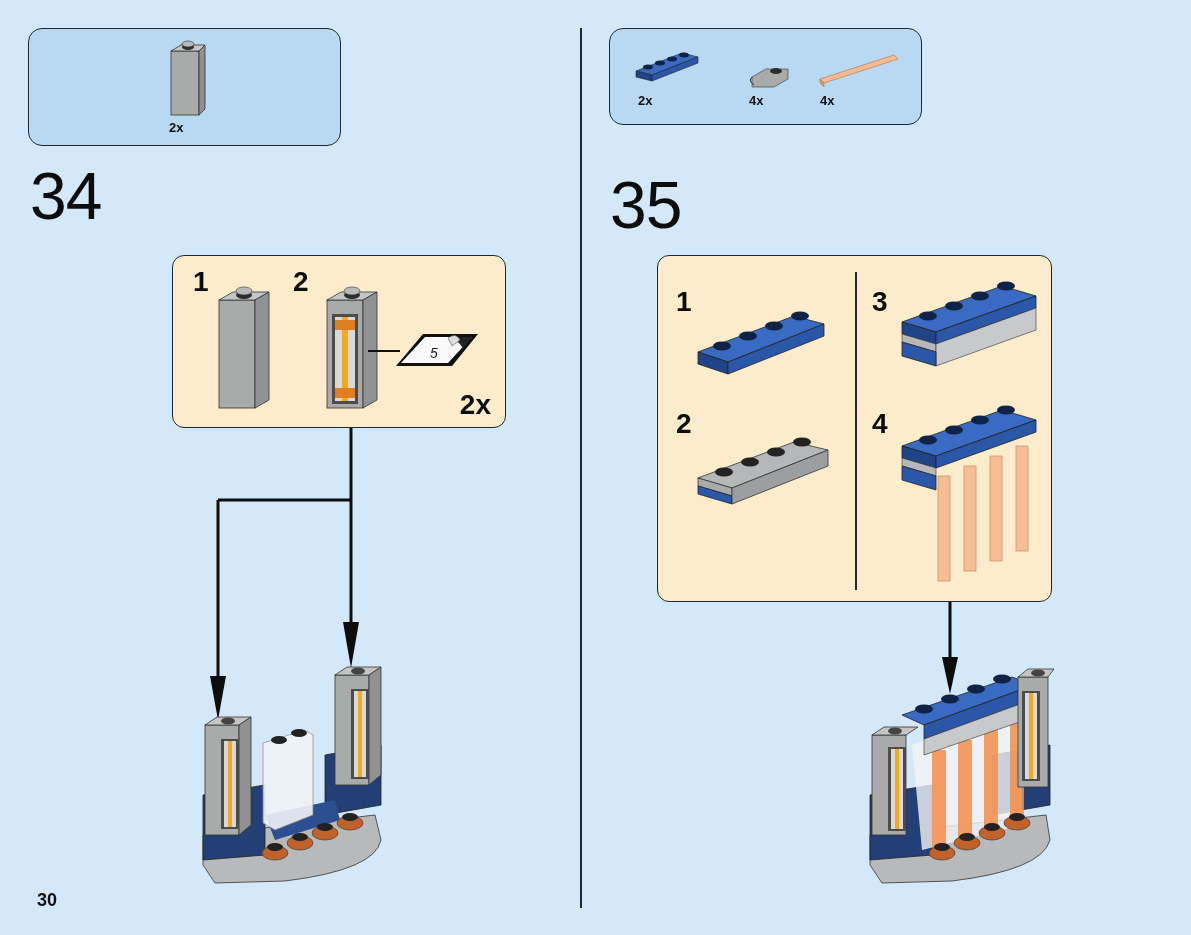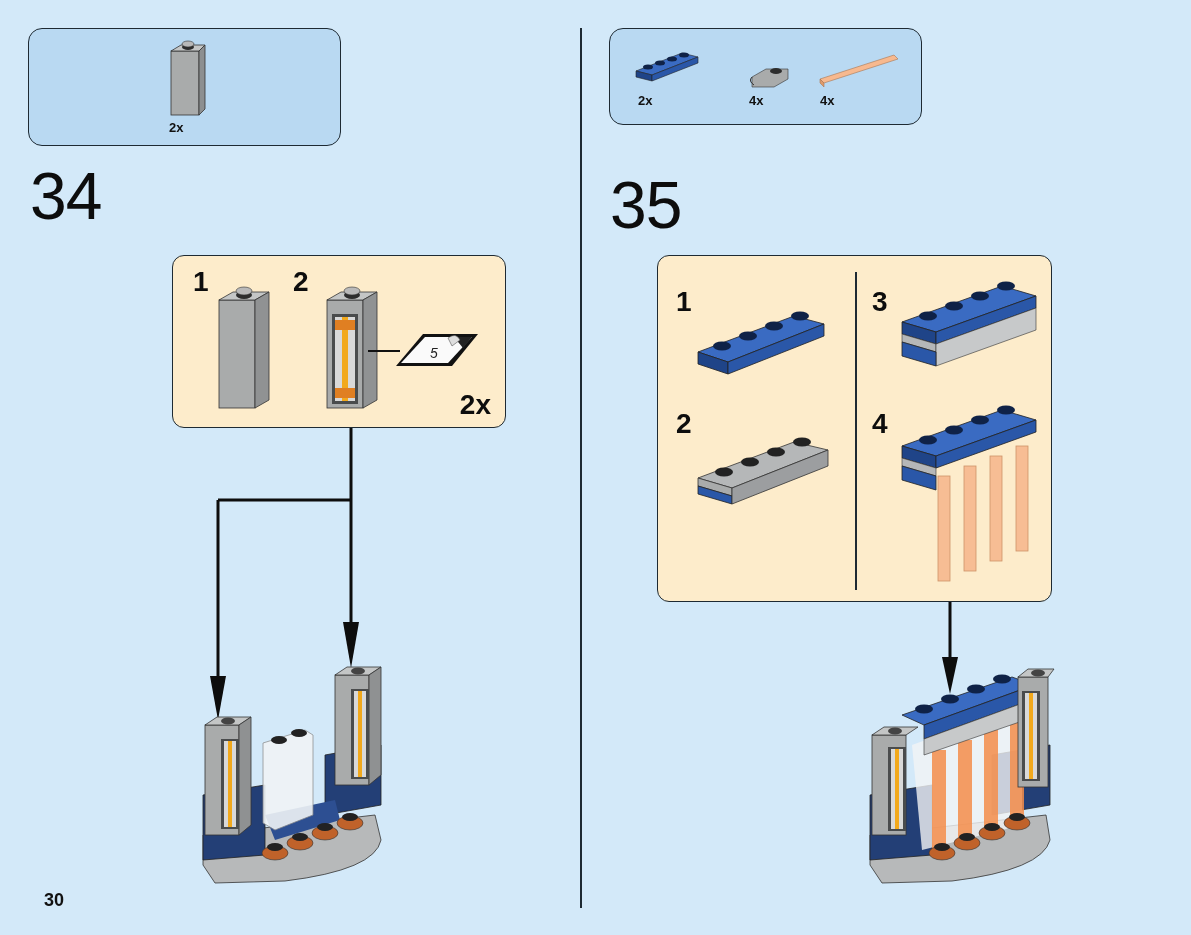--- a/index.html
+++ b/index.html
@@ -125,21 +125,21 @@
     <ellipse cx="80" cy="192" rx="8" ry="4" fill="#222"></ellipse>
     <ellipse cx="105" cy="188" rx="13" ry="7" fill="#c0622a" stroke="#333" stroke-width="0.6"></ellipse>
     <ellipse cx="105" cy="182" rx="8" ry="4" fill="#222"></ellipse>
     <ellipse cx="130" cy="178" rx="13" ry="7" fill="#c0622a" stroke="#333" stroke-width="0.6"></ellipse>
     <ellipse cx="130" cy="172" rx="8" ry="4" fill="#222"></ellipse>
     <ellipse cx="155" cy="168" rx="13" ry="7" fill="#c0622a" stroke="#333" stroke-width="0.6"></ellipse>
     <ellipse cx="155" cy="162" rx="8" ry="4" fill="#222"></ellipse>
   </g>
 </svg>
 
-<div class="page-num" style="left:44px;top:890px;text-align:center;">30</div>
+<div class="page-num" style="left:37px;top:890px;text-align:center;">30</div>
 
 <div class="divider" style="left:580px;top:28px;width:2px;height:880px;"></div>
 
 <div class="parts-box" style="left:609px;top:28px;width:313px;height:97px;">
   <svg width="70" height="40" style="left:24px;top:14px;">
     <polygon points="2,28 48,10 64,14 18,32" fill="#3a6bc2" stroke="#222" stroke-width="0.6"></polygon>
     <polygon points="2,28 18,32 18,38 2,34" fill="#1f4488" stroke="#222" stroke-width="0.6"></polygon>
     <polygon points="18,32 64,14 64,20 18,38" fill="#2a57a8" stroke="#222" stroke-width="0.6"></polygon>
     <ellipse cx="14" cy="24" rx="5" ry="2.5" fill="#0f2247"></ellipse>
     <ellipse cx="26" cy="20" rx="5" ry="2.5" fill="#0f2247"></ellipse>

